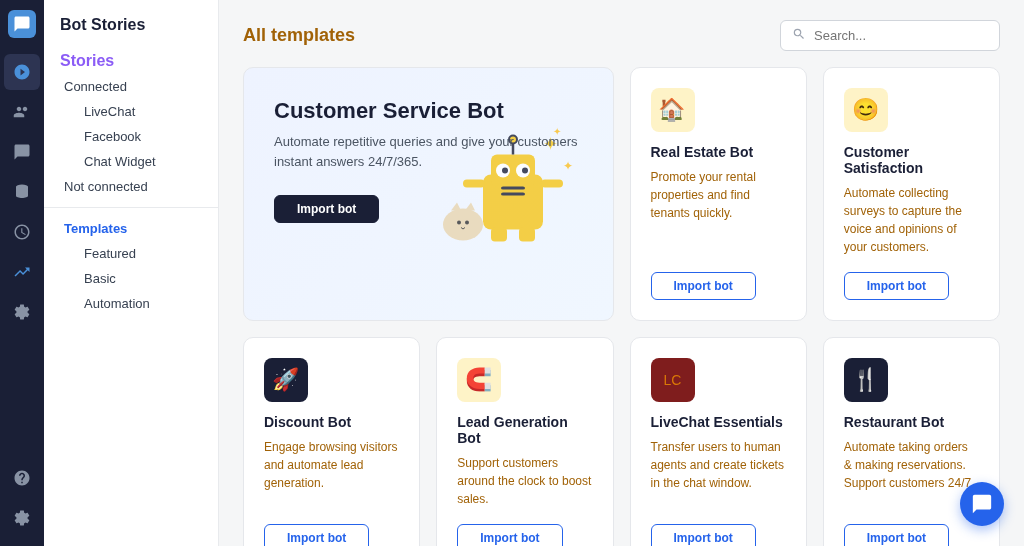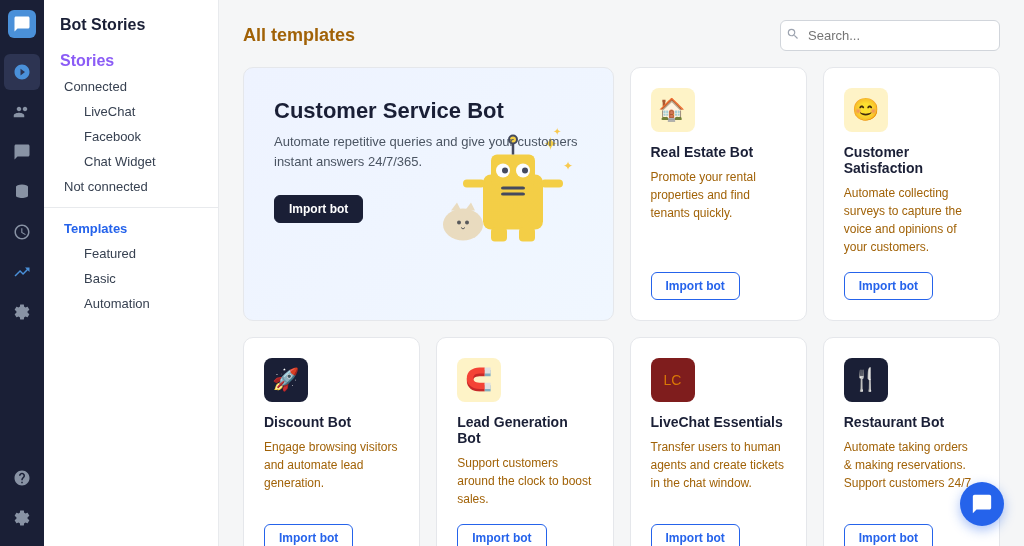--- a/index.html
+++ b/index.html
@@ -94,21 +94,21 @@
       font-size: 18px;
       font-weight: 600;
       color: #a16207;
     }
     .search-box {
       display: flex;
       align-items: center;
       background: #fff;
       border: 1px solid #d1d5db;
       border-radius: 6px;
-      padding: 6px 5px;
+      padding: 6px 11px;
       width: 220px;
       gap: 8px;
     }
     .search-box input {
       border: none; outline: none;
       font-size: 13px;
       color: #374151;
       width: 100%;
       background: transparent;
     }
@@ -178,21 +178,21 @@
     .card-desc {
       font-size: 12px;
       color: #a16207;
       line-height: 1.5;
       flex: 1;
     }
     .import-btn {
       display: inline-block;
       border: 1.5px solid #2563eb;
       border-radius: 6px;
-      padding: 6px 14px;
+      padding: 6px 22px;
       font-size: 12px;
       font-weight: 600;
       color: #2563eb;
       background: #fff;
       cursor: pointer;
       width: fit-content;
       margin-top: 8px;
     }
     .import-btn.dark-btn {
       background: #1a1f36;

